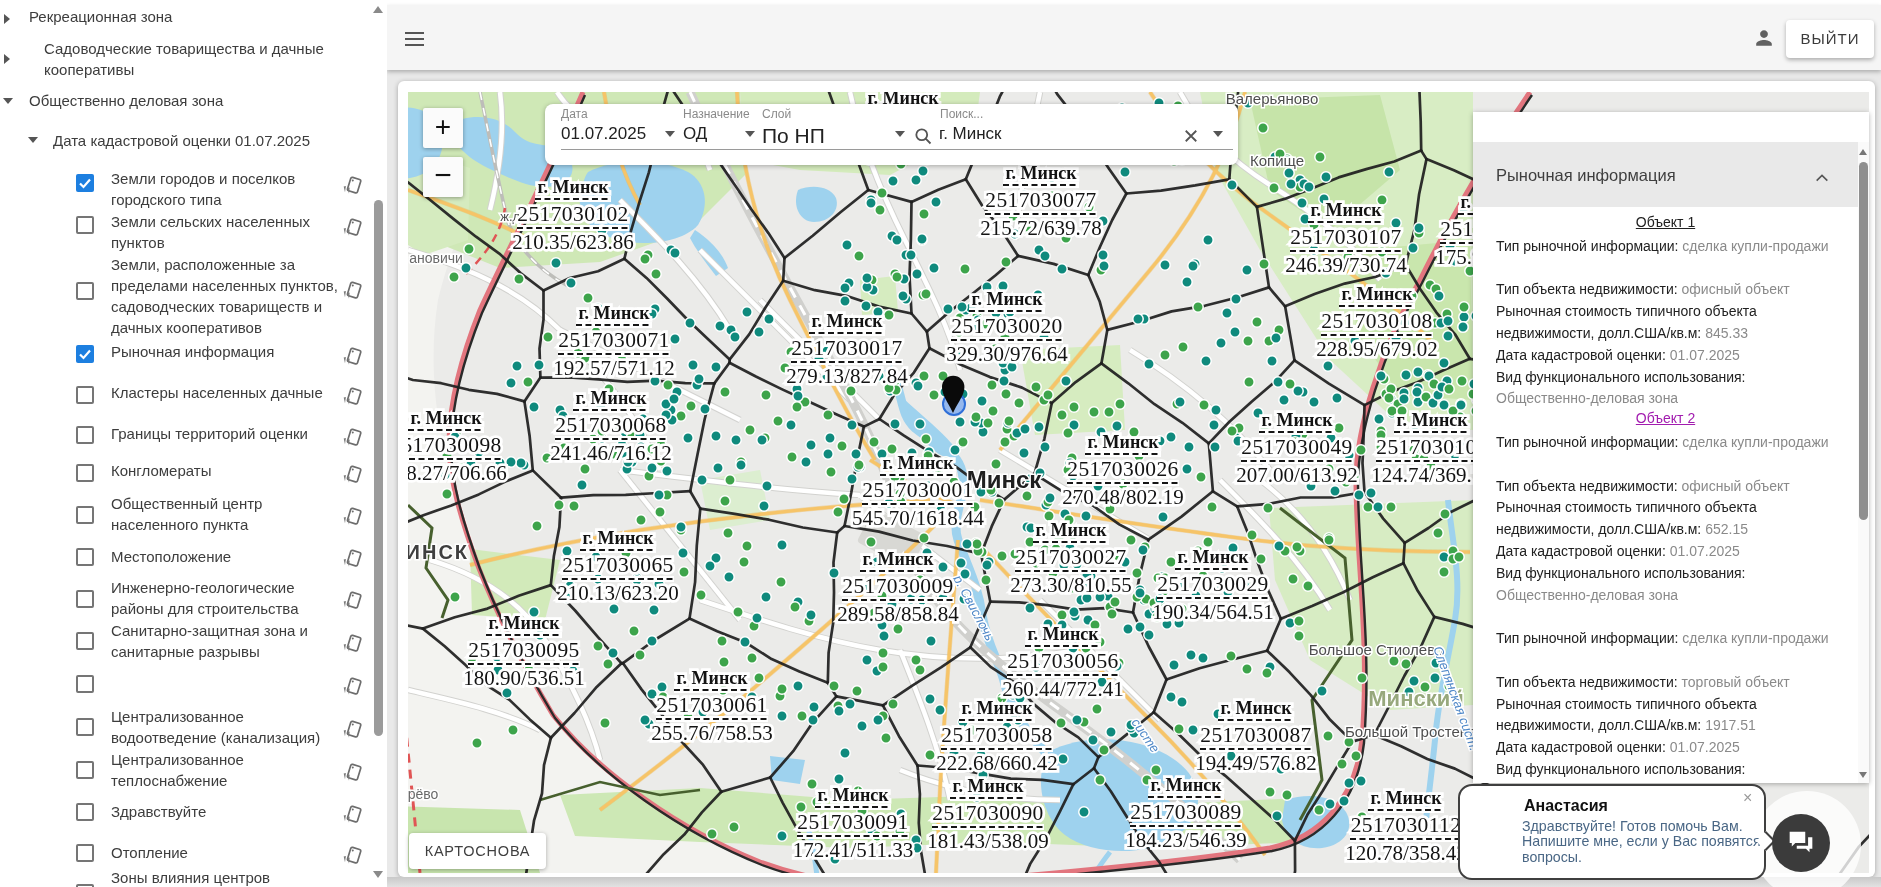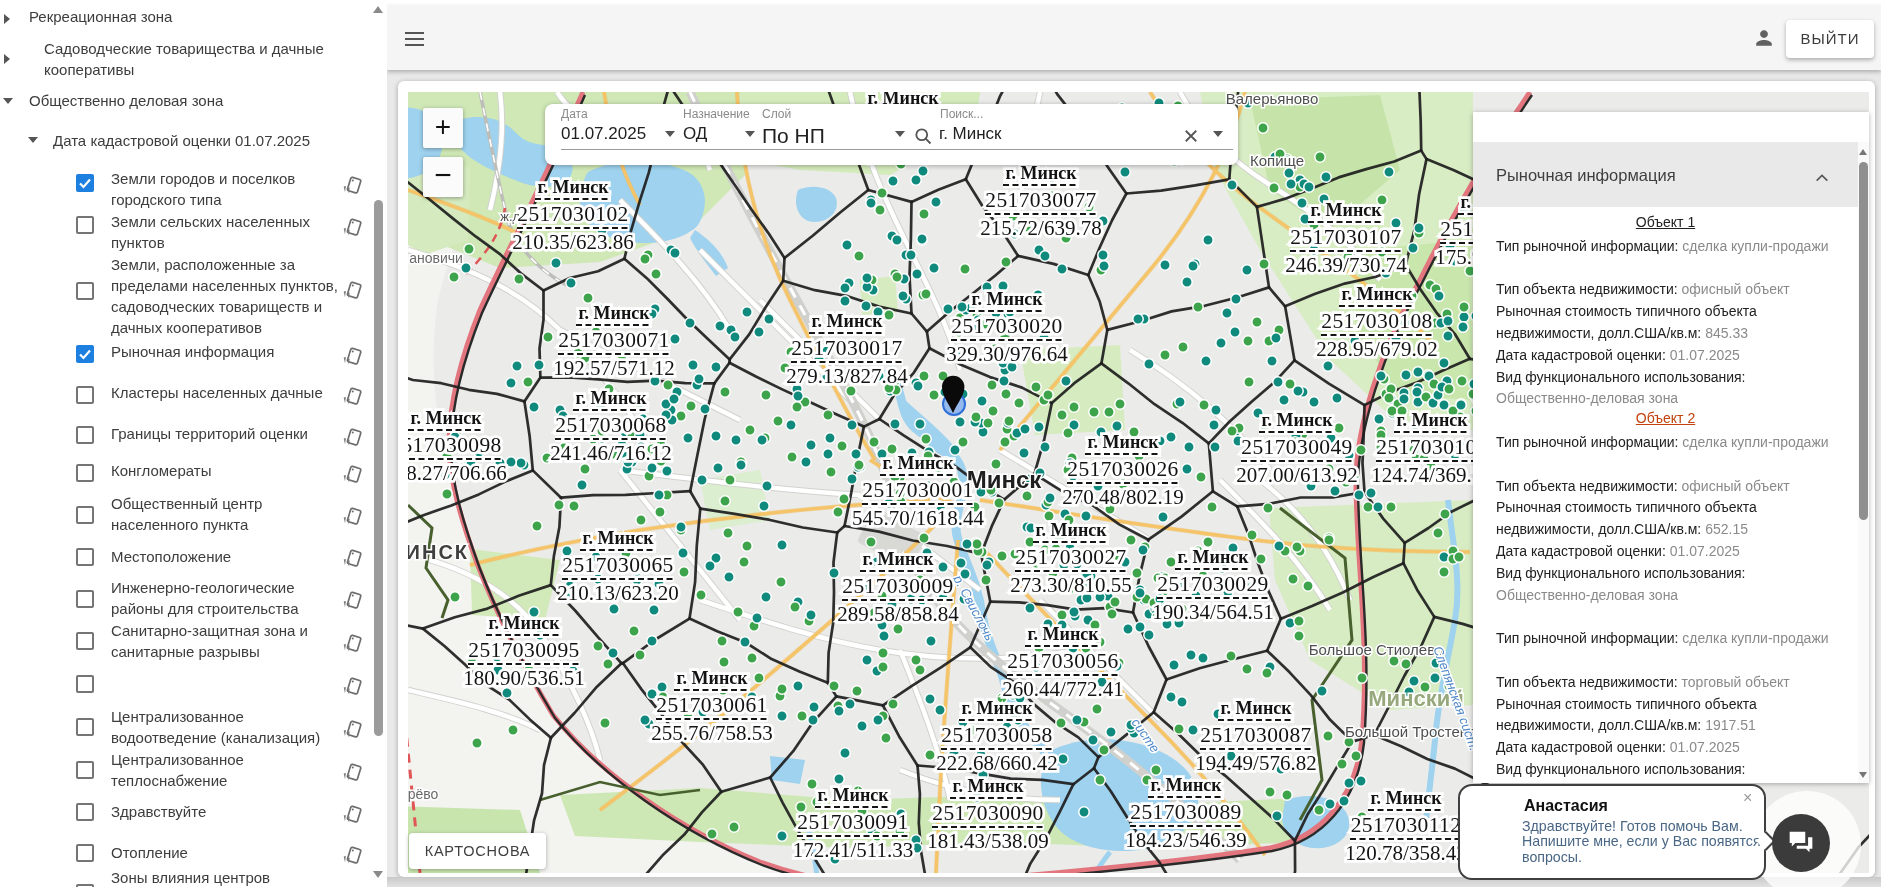--- a/index.html
+++ b/index.html
@@ -1567,21 +1567,21 @@
       </svg>
   </div>
   <div style="position:absolute;left:0;top:95px;width:385px;height:576px;background:#fff;font-size:14px">
 <div style="position:absolute;left:0;top:7px;width:385px;text-align:center"><span style="color:#212121;text-decoration:underline">Объект 1</span></div>
 <div style="position:absolute;left:23px;top:28.8px;width:352px;line-height:21.8px"><span style="color:#212121">Тип рыночной информации:</span><span style="color:#8a8a8a"> сделка купли-продажи</span></div>
 <div style="position:absolute;left:23px;top:72.4px;width:352px;line-height:21.8px"><span style="color:#212121">Тип объекта недвижимости:</span><span style="color:#8a8a8a"> офисный объект</span></div>
 <div style="position:absolute;left:23px;top:94.2px;width:352px;line-height:21.8px"><span style="color:#212121">Рыночная стоимость типичного объекта недвижимости, долл.США/кв.м:</span><span style="color:#8a8a8a"> 845.33</span></div>
 <div style="position:absolute;left:23px;top:137.8px;width:352px;line-height:21.8px"><span style="color:#212121">Дата кадастровой оценки:</span><span style="color:#8a8a8a"> 01.07.2025</span></div>
 <div style="position:absolute;left:23px;top:159.60000000000002px;width:352px;line-height:21.8px"><span style="color:#212121">Вид функционального использования:</span><span style="color:#8a8a8a"> </span></div>
 <div style="position:absolute;left:23px;top:181.40000000000003px;width:352px;line-height:21.8px"><span style="color:#212121"><span style="color:#8a8a8a;font-weight:normal">Общественно-деловая зона</span></span><span style="color:#8a8a8a"> </span></div>
-<div style="position:absolute;left:0;top:203.20000000000005px;width:385px;text-align:center"><span style="color:#c2410c;text-decoration:underline">Объект 2</span></div>
+<div style="position:absolute;left:0;top:203.20000000000005px;width:385px;text-align:center"><span style="color:#a21caf;text-decoration:underline">Объект 2</span></div>
 <div style="position:absolute;left:23px;top:225.00000000000006px;width:352px;line-height:21.8px"><span style="color:#212121">Тип рыночной информации:</span><span style="color:#8a8a8a"> сделка купли-продажи</span></div>
 <div style="position:absolute;left:23px;top:268.6000000000001px;width:352px;line-height:21.8px"><span style="color:#212121">Тип объекта недвижимости:</span><span style="color:#8a8a8a"> офисный объект</span></div>
 <div style="position:absolute;left:23px;top:290.4000000000001px;width:352px;line-height:21.8px"><span style="color:#212121">Рыночная стоимость типичного объекта недвижимости, долл.США/кв.м:</span><span style="color:#8a8a8a"> 652.15</span></div>
 <div style="position:absolute;left:23px;top:334.0000000000001px;width:352px;line-height:21.8px"><span style="color:#212121">Дата кадастровой оценки:</span><span style="color:#8a8a8a"> 01.07.2025</span></div>
 <div style="position:absolute;left:23px;top:355.8000000000001px;width:352px;line-height:21.8px"><span style="color:#212121">Вид функционального использования:</span><span style="color:#8a8a8a"> </span></div>
 <div style="position:absolute;left:23px;top:377.60000000000014px;width:352px;line-height:21.8px"><span style="color:#212121"><span style="color:#8a8a8a;font-weight:normal">Общественно-деловая зона</span></span><span style="color:#8a8a8a"> </span></div>
 <div style="position:absolute;left:23px;top:421.20000000000016px;width:352px;line-height:21.8px"><span style="color:#212121">Тип рыночной информации:</span><span style="color:#8a8a8a"> сделка купли-продажи</span></div>
 <div style="position:absolute;left:23px;top:464.8000000000002px;width:352px;line-height:21.8px"><span style="color:#212121">Тип объекта недвижимости:</span><span style="color:#8a8a8a"> торговый объект</span></div>
 <div style="position:absolute;left:23px;top:486.6000000000002px;width:352px;line-height:21.8px"><span style="color:#212121">Рыночная стоимость типичного объекта недвижимости, долл.США/кв.м:</span><span style="color:#8a8a8a"> 1917.51</span></div>
 <div style="position:absolute;left:23px;top:530.2000000000002px;width:352px;line-height:21.8px"><span style="color:#212121">Дата кадастровой оценки:</span><span style="color:#8a8a8a"> 01.07.2025</span></div>

